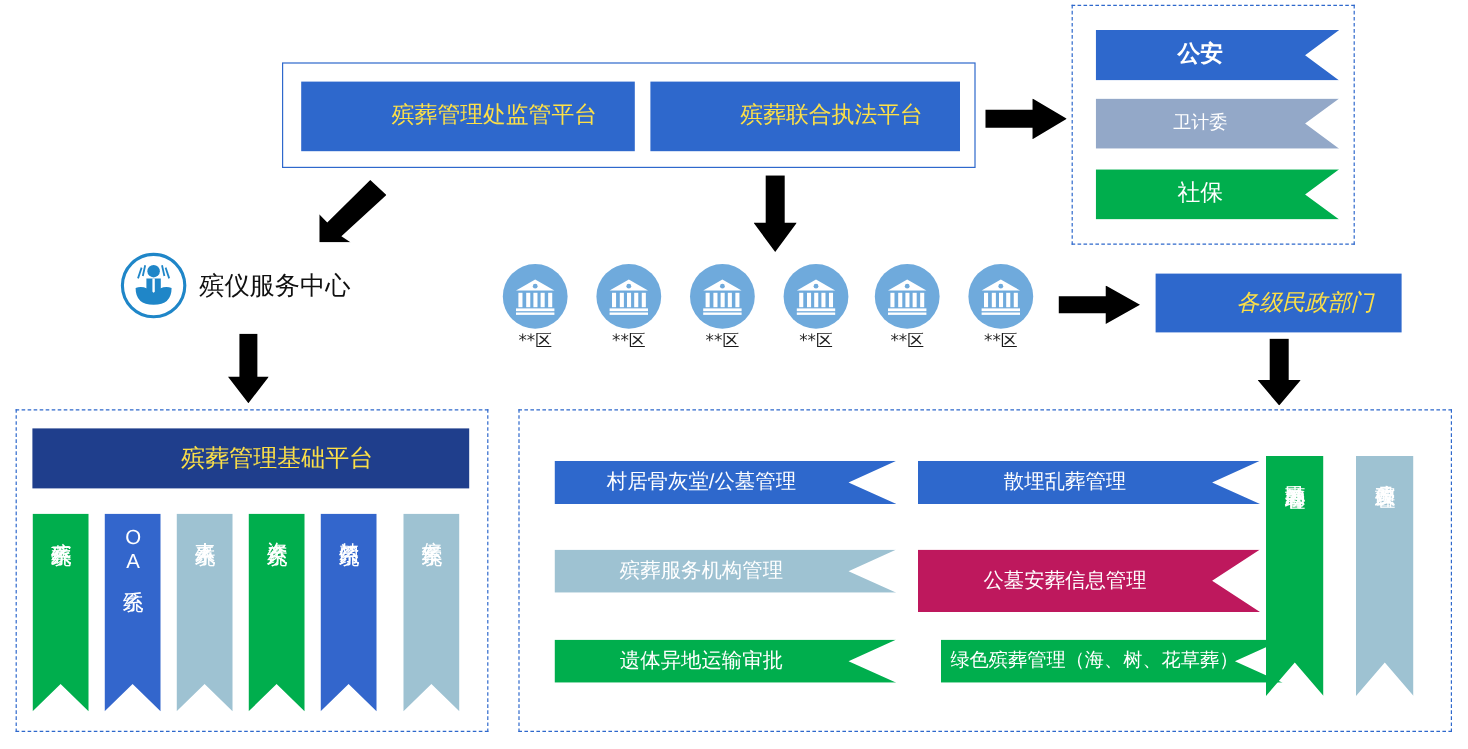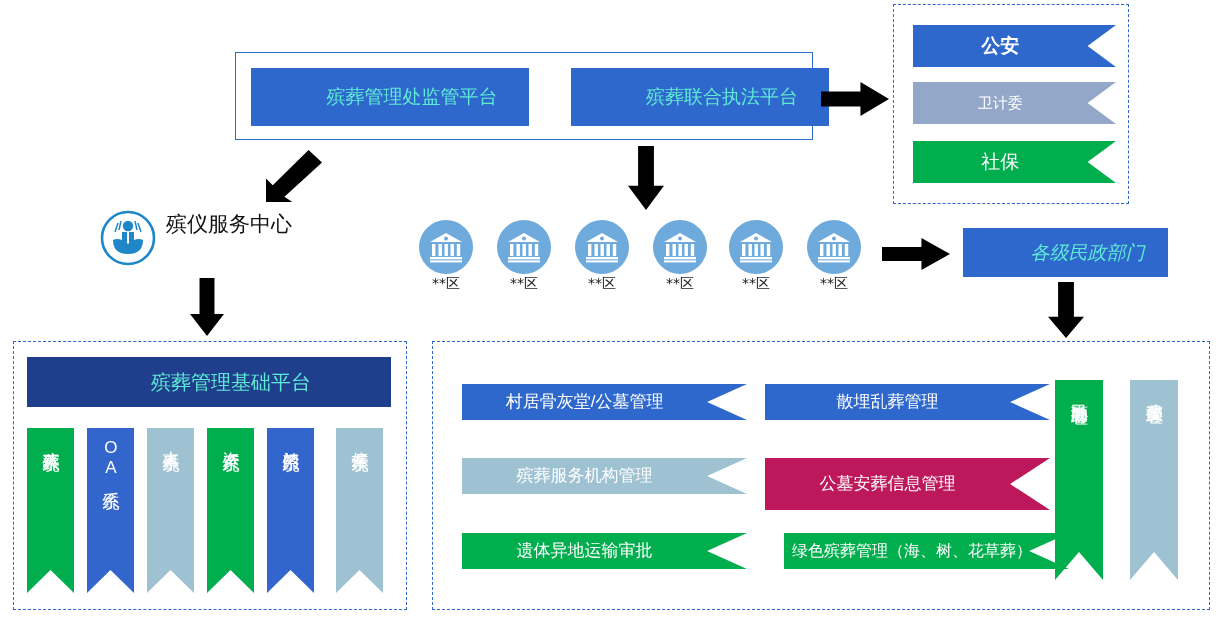--- a/index.html
+++ b/index.html
@@ -19,21 +19,21 @@
     background:#ffffff;
   }
   .solid-frame{
     border:1.3px solid #2E68CC;
     background:#ffffff;
   }
 
   
   .rect{
     display:flex;align-items:center;justify-content:center;
-    color:#5eead4;
+    color:#fde047;
     text-align:center;
     line-height:1.15;
     padding-left:44px;
   }
 
   
   .hbanner{
     display:flex;align-items:center;
     color:#ffffff;
     clip-path:polygon(0% 0%, 100% 0%, 86% 50%, 100% 100%, 0% 100%);
@@ -90,41 +90,41 @@
   .dist .dlabel{
     margin-top:1px;
     text-align:center;
     font-size:14px;
     color:#1a1a1a;
     font-family:"DejaVu Sans","Liberation Sans",sans-serif;
     white-space:nowrap;
   }
 
   
-  .logo-wrap{position:absolute;display:flex;align-items:flex-start;}
+  .logo-wrap{position:absolute;display:flex;align-items:center;}
   .sc-label{
     margin-left:10px;
     font-size:21px;
     color:#101010;
     font-family:"DejaVu Serif","Liberation Serif",serif;
     white-space:nowrap;
   }
 </style>
 </head>
 <body>
 
 <div class="canvas">
 
   <div class="abs solid-frame" style="left:235px;top:52px;width:578px;height:88px;"></div>
 
   <div class="abs rect" style="left:251px;top:68px;width:278px;height:58px;background:#2E68CC;font-size:19px;">
     <span>殡葬管理处监管平台</span>
   </div>
 
-  <div class="abs rect" style="left:542px;top:68px;width:258px;height:58px;background:#2E68CC;font-size:19px;margin-left:29px;">
+  <div class="abs rect" style="left:542px;top:68px;width:258px;height:58px;background:#2E68CC;font-size:19px;">
     <span>殡葬联合执法平台</span>
   </div>
 
   <div class="abs arrow-right" style="left:821px;top:82px;width:68px;height:34px;"></div>
 
   <div class="abs dashed" style="left:893px;top:4px;width:236px;height:200px;"></div>
 
   <div class="abs hbanner" style="left:913px;top:25px;width:203px;height:42px;background:#2E68CC;font-size:19px;font-weight:bold;">
     <span class="lbl">公安</span>
   </div>

